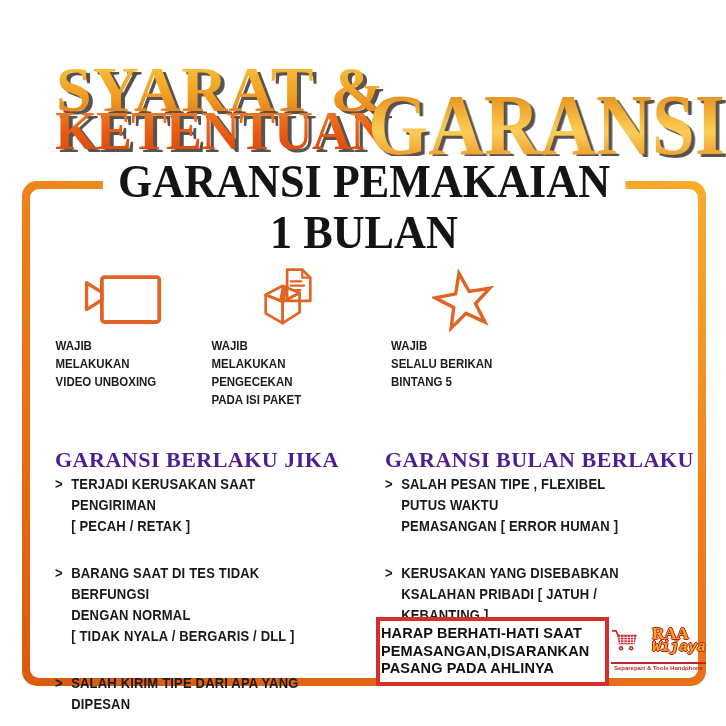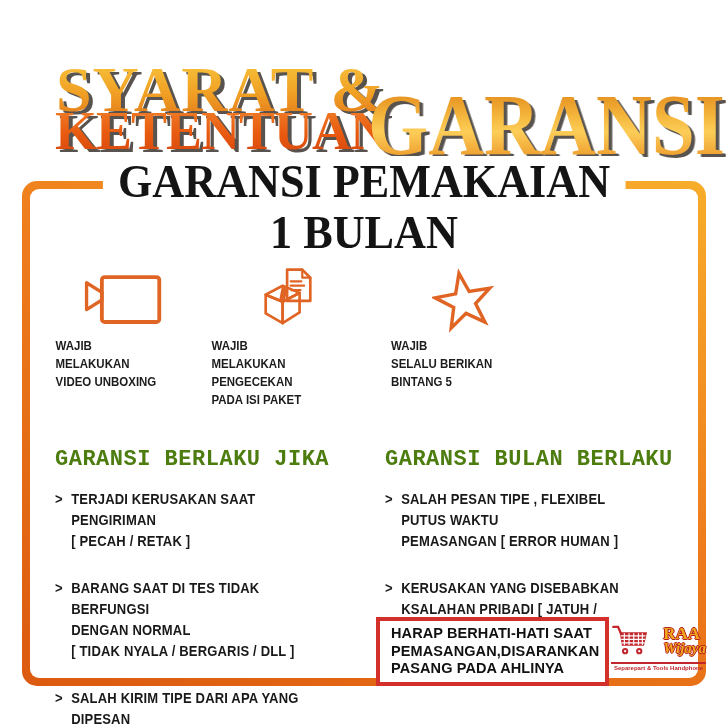--- a/index.html
+++ b/index.html
@@ -41,39 +41,39 @@
   .rule:nth-child(1){width:24%;} .rule:nth-child(2){width:28%;}
   .rule:nth-child(3){width:27%;} .rule:nth-child(4){width:21%;}
   .rule-icon{height:66px;display:flex;align-items:center;justify-content:center;margin-bottom:4px;}
   .caption{font-weight:bold;font-size:13.5px;line-height:1.33;color:#1c1c1c;
            white-space:pre-line;transform:scaleX(.85);transform-origin:50% 0;}
 
   
   .cols{display:flex;margin-top:38px;padding-left:25px;}
   .col-left{width:330px;flex:none;}
   .col-right{flex:1;}
-  .col-header{font-family:Liberation Mono, monospace;font-weight:bold;font-size:22px;
-              color:#4d7c0f;letter-spacing:.5px;margin-bottom:16px;white-space:nowrap;}
+  .col-header{font-family:Liberation Serif, serif;font-weight:bold;font-size:22px;
+              color:#4c1d95;letter-spacing:.5px;white-space:nowrap;}
   .item{display:flex;margin-bottom:26px;transform:scaleX(.84);transform-origin:0 0;
         font-weight:bold;font-size:15.5px;line-height:1.36;color:#191919;letter-spacing:.2px;}
   .item .marker{margin-right:10px;flex:none;}
   .item .txt{white-space:pre-line;}
 
   
   .warning{position:absolute;left:376px;top:617px;width:233px;box-sizing:border-box;
-           border:4px solid #d3302c;background:#fff;padding:4px 11px;font-weight:bold;
+           border:4px solid #d3302c;background:#fff;padding:4px 1px;font-weight:bold;
            font-size:14.5px;line-height:17.5px;color:#111;white-space:pre-line;letter-spacing:.1px;}
 
   
   .logo{position:absolute;left:611px;top:621px;width:95px;}
   .logo-top{display:flex;align-items:center;gap:13px;}
   .logo-names{line-height:14px;}
   .logo-name1{font-family:"Liberation Serif",serif;font-weight:bold;font-size:17px;color:#f2a81c;
               text-shadow:1px 0 0 #b7201d,-1px 0 0 #b7201d,0 1px 0 #b7201d,0 -1px 0 #b7201d;}
-  .logo-name2{font-family:Liberation Serif, serif;font-weight:bold;font-style:italic;
+  .logo-name2{font-family:Liberation Mono, monospace;font-weight:bold;font-style:italic;
               font-size:15px;color:#f2a81c;
               text-shadow:1px 0 0 #b7201d,-1px 0 0 #b7201d,0 1px 0 #b7201d,0 -1px 0 #b7201d;text-align:right;}
   .logo-tagline{margin-top:1px;border-top:2px solid #c1272d;padding-top:1px;font-size:6px;
                 font-weight:bold;color:#c1272d;text-align:center;white-space:nowrap;}
 
   .oicon{stroke:#e06524;fill:none;stroke-linejoin:round;stroke-linecap:round;}
 </style>
 </head>
 <body>
 

